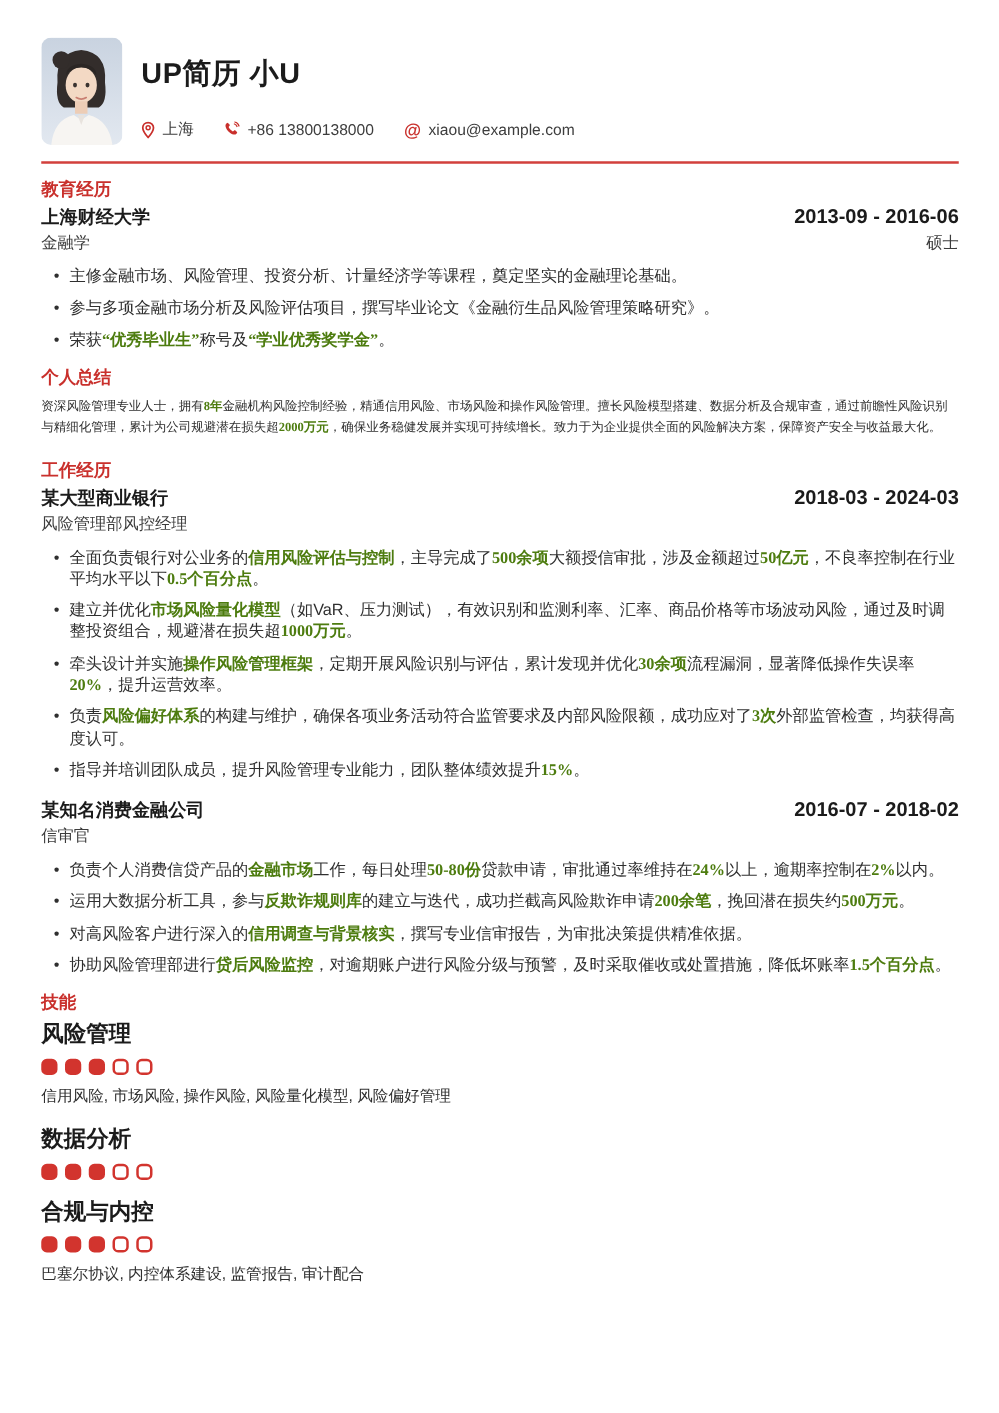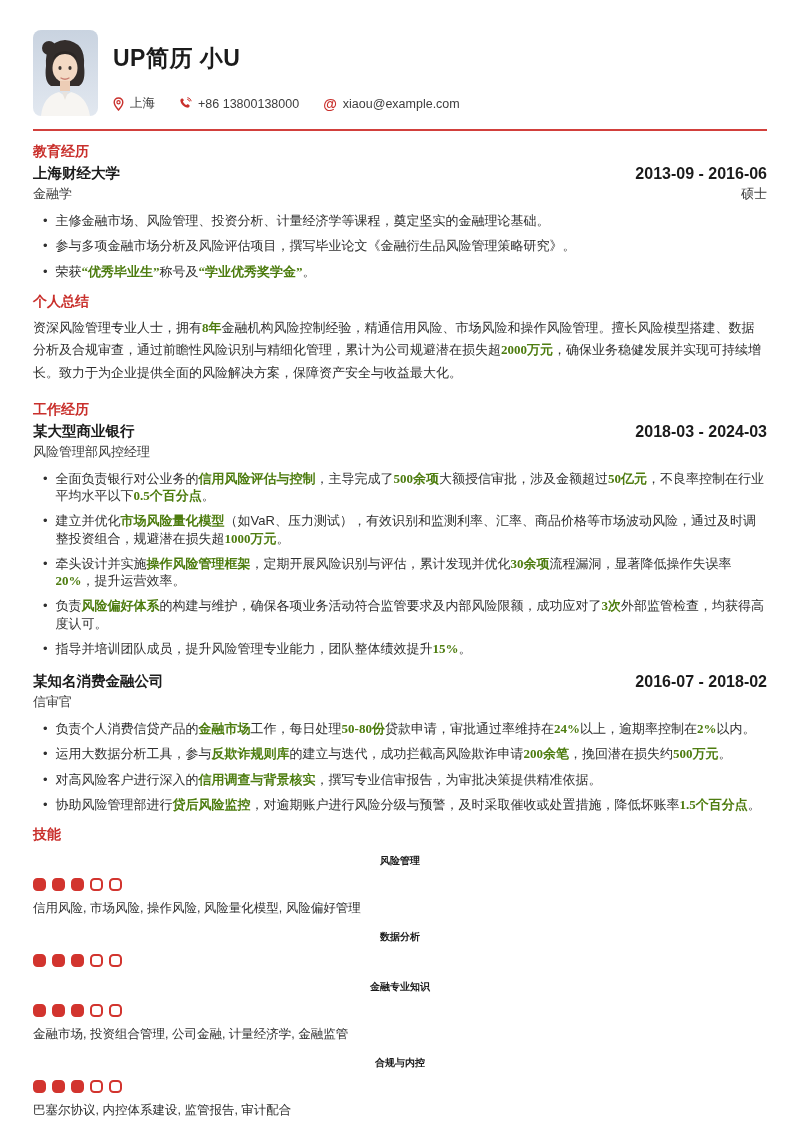--- a/index.html
+++ b/index.html
@@ -34,27 +34,27 @@
   .sec-title{color:var(--accent);font-size:14px;font-weight:700;margin:0 0 3px;}
   section{margin:0 0 13px;}
   .entry-head{display:flex;justify-content:space-between;align-items:flex-end;}
   .entry-title{font-size:14.5px;font-weight:700;color:var(--ink);}
   .entry-date{font-size:16px;font-weight:700;color:var(--ink);white-space:nowrap;}
   .entry-sub{display:flex;justify-content:space-between;font-size:13px;color:var(--muted);margin-top:2px;text-align:right;}
   .bullets{list-style:none;margin:9px 0 0;padding:0;}
   .bullets li{display:flex;gap:8px;margin-bottom:8px;font-size:13px;line-height:1.33;color:var(--body);}
   .marker{flex:none;padding-left:10px;font-size:13px;}
   b{font-weight:700;color:#4d7c0f;font-family:Liberation Serif, serif;}
-  .summary-text{font-size:13px;line-height:1.74;margin:6px 0 16px;color:var(--body);}
+  .summary-text{font-size:10px;line-height:1.74;margin:6px 0 16px;color:var(--body);}
   .job{margin-top:2px;}
   .job + .job{margin-top:15px;}
   
   .skill-item{margin-top:13px;}
   .skill-item:first-of-type{margin-top:4px;}
-  .skill-name{font-size:10px;font-weight:700;color:var(--ink);margin:10px;text-align:center;}
+  .skill-name{font-size:18px;font-weight:700;color:var(--ink);margin:0;}
   .dots{display:flex;gap:6px;margin:8px 0 9px;}
   .dot{width:13px;height:13px;border-radius:4.5px;border:2.5px solid var(--dot);}
   .dot.filled{background:var(--dot);}
   .skill-keywords{font-size:12.5px;color:var(--body);margin:0;}
 </style>
 </head>
 <body>
 
 <div class="page">
 
@@ -224,31 +224,20 @@
       <h3 class="skill-name">数据分析</h3>
       <div class="dots">
           <span class="dot filled"></span>
           <span class="dot filled"></span>
           <span class="dot filled"></span>
           <span class="dot"></span>
           <span class="dot"></span>
         </div>
     </div>
     <div class="skill-item">
-      <h3 class="skill-name">金融专业知识</h3>
-      <div class="dots">
-          <span class="dot filled"></span>
-          <span class="dot filled"></span>
-          <span class="dot filled"></span>
-          <span class="dot"></span>
-          <span class="dot"></span>
-        </div>
-      <p class="skill-keywords">金融市场, 投资组合管理, 公司金融, 计量经济学, 金融监管</p>
-    </div>
-    <div class="skill-item">
       <h3 class="skill-name">合规与内控</h3>
       <div class="dots">
           <span class="dot filled"></span>
           <span class="dot filled"></span>
           <span class="dot filled"></span>
           <span class="dot"></span>
           <span class="dot"></span>
         </div>
       <p class="skill-keywords">巴塞尔协议, 内控体系建设, 监管报告, 审计配合</p>
     </div>

